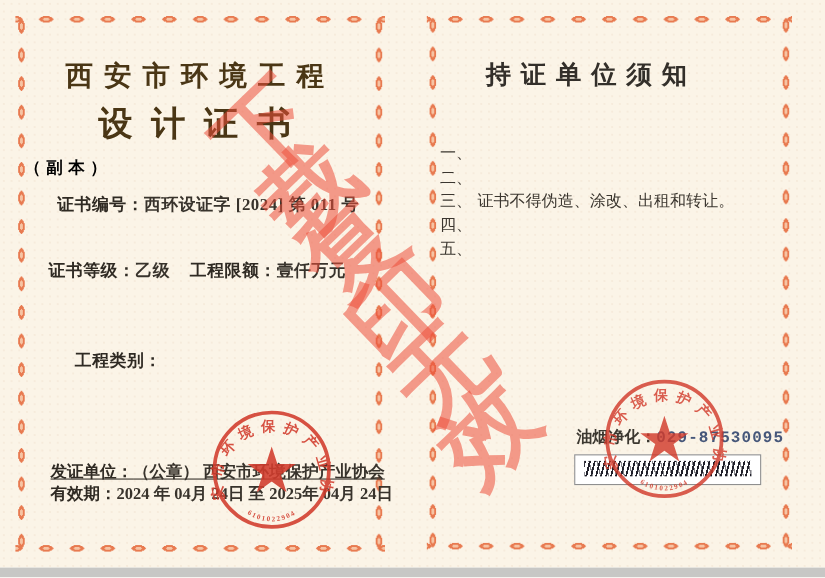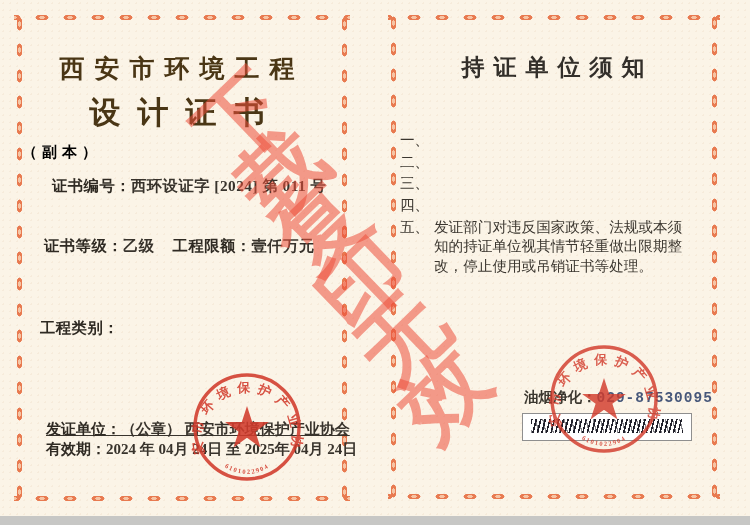--- a/index.html
+++ b/index.html
@@ -27,27 +27,27 @@
   #title1{left:22px;top:52px;width:310px;font-size:25px;letter-spacing:10px;padding-left:10px;box-sizing:border-box;}
   #title2{left:22px;top:92px;width:310px;font-size:31px;letter-spacing:17px;padding-left:17px;box-sizing:border-box;}
   #subtitle{left:22px;top:143px;width:310px;font-size:15px;letter-spacing:5px;color:#000000;font-weight:600;}
 
   .fieldrow{color:#38332c;font-size:15.3px;font-weight:600;white-space:nowrap;letter-spacing:0.5px;}
   .fieldrow .lbl{color:#2f2a23;}
   #row-certno{left:52px;top:176px;}
   #row-grade{left:44px;top:236px;}
   #row-grade .gap{display:inline-block;width:18px;}
   #row-company{left:52px;top:278px;}
-  #row-category{left:40px;top:318px;width:286px;display:flex;white-space:normal;gap:16px;}
+  #row-category{left:68px;top:318px;width:286px;display:flex;white-space:normal;gap:16px;}
   #row-category .lbl{flex:0 0 auto;}
   #row-category .val{flex:1 1 auto;line-height:1.45;}
   #row-issuer{left:46px;top:420px;font-size:15px;letter-spacing:0;text-decoration:underline;}
   #row-validity{left:46px;top:440px;font-size:15px;letter-spacing:0;}
 
-  #title-right{left:396px;top:52px;width:314px;font-size:23px;letter-spacing:9px;padding-left:9px;box-sizing:border-box;
+  #title-right{left:376px;top:52px;width:314px;font-size:23px;letter-spacing:9px;padding-left:9px;box-sizing:border-box;
     color:#332f2a;font-weight:700;text-align:center;}
   #notices{left:400px;top:131px;width:286px;color:#3b362f;font-size:14.6px;line-height:1.35;}
   .notice{display:flex;margin-bottom:2px;font-weight:500;}
   .notice .num{flex:0 0 34px;}
   .notice .txt{flex:1 1 auto;}
 
   #phone-row{left:524px;top:388px;font-size:14.5px;color:#3c3830;font-weight:600;white-space:nowrap;z-index:4;}
   #phone-row .pv{color:#46577a;letter-spacing:1px;font-family:Liberation Mono, monospace;margin-top:12px;}
   #barcode-box{left:522px;top:413px;width:168px;height:26px;background:#ffffff;border:1px solid #8f8f8f;z-index:4;}
   #barcode-stripes{width:152px;height:14px;margin:5px auto 0 auto;
@@ -116,27 +116,27 @@
 
   <div class="abs" id="notices">
     <div class="notice">
       <span class="num">一、</span>
     </div>
     <div class="notice">
       <span class="num">二、</span>
     </div>
     <div class="notice">
       <span class="num">三、</span>
+      <span class="txt">证书不得伪造、涂改、出租和转让。</span>
     </div>
     <div class="notice">
       <span class="num">四、</span>
     </div>
     <div class="notice">
       <span class="num">五、</span>
-      <span class="txt">发证部门对违反国家政策、法规或本须知的持证单位视其情节轻重做出限期整改，停止使用或吊销证书等处理。</span>
     </div>
   </div>
 
   <div class="abs" id="phone-row">
     <span>油烟净化：</span><span class="pv">029-87530095</span>
   </div>
 
   <div class="abs" id="barcode-box">
     <div id="barcode-stripes"></div>
   </div>

